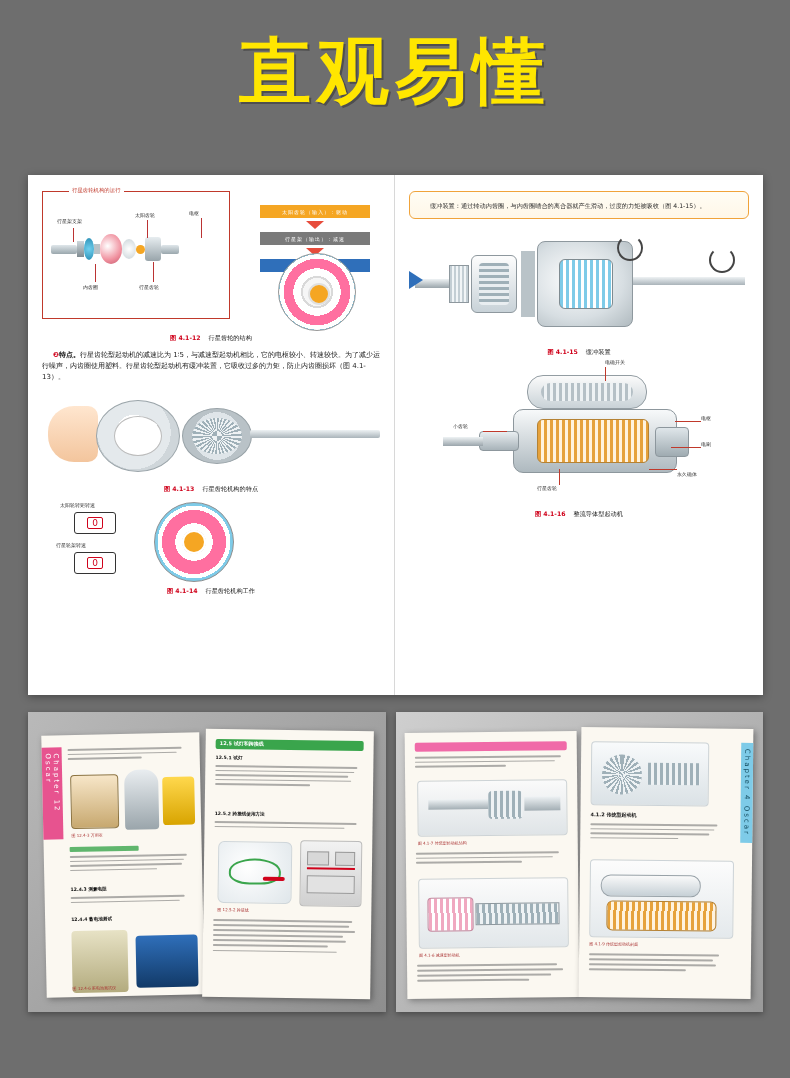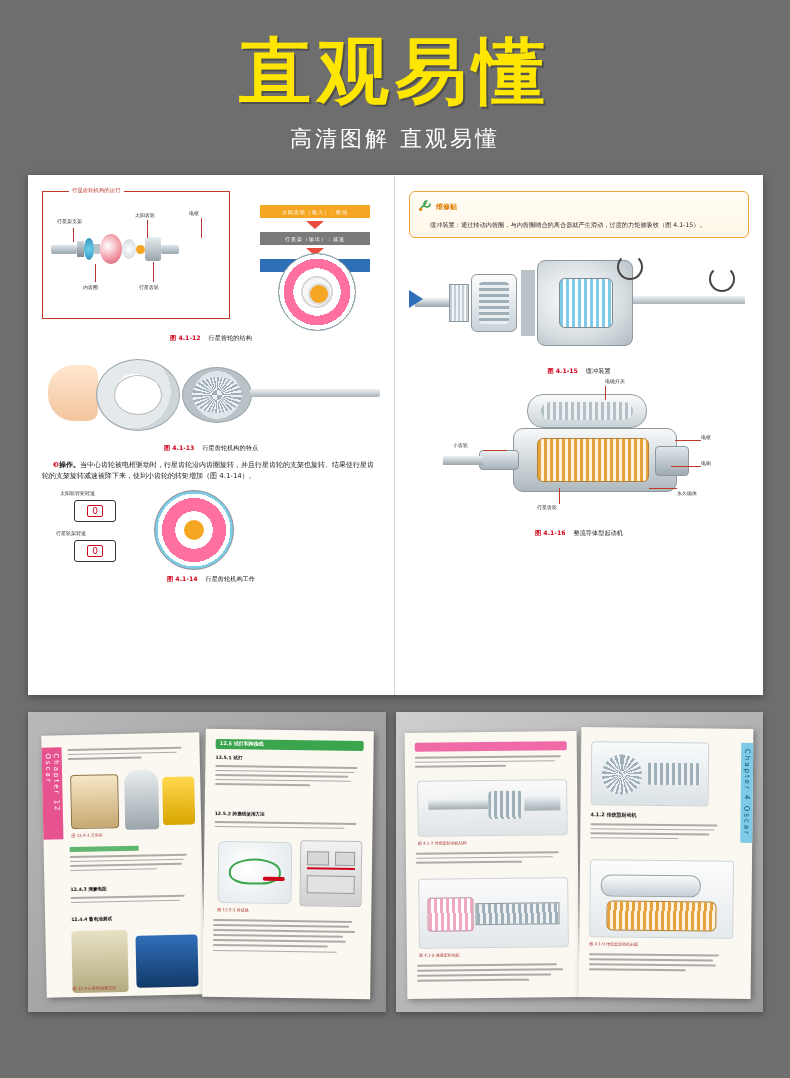--- a/index.html
+++ b/index.html
@@ -135,21 +135,20 @@
   }
   .mini-line { background: #6b6b6b; opacity: .55; height: 1.6px; border-radius: 1px; }
   .mini-head { background: #2f6fba; height: 5px; border-radius: 1px; opacity:.8; }
   .hl-green { background: #3aa54c; }
 </style>
 </head>
 <body>
 
 <div class="banner">
   <div class="banner-title">直观易懂</div>
-  <div class="banner-sub">高清图解 直观易懂</div>
 </div>
 
 <div class="spread">
 
   <div class="page page-left">
 
     <div style="position:relative;height:140px;">
       <div class="diag-box">
         <div class="diag-box-title">行星齿轮机构的运行</div>
 
@@ -186,39 +185,39 @@
       </div>
 
       <div class="gear-wheel"></div>
     </div>
 
     <div class="caption">
       <span class="cap-red">图 4.1-12</span>
       <span class="cap-blk" style="margin-left:6px;">行星齿轮的结构</span>
     </div>
 
+    <div class="ctext-mid" style="margin-top:7px;text-indent:11px;">
+      <span style="color:#d0021b;font-weight:bold;">❷</span><span style="font-weight:bold;">特点。</span><span>行星齿轮型起动机的减速比为 1∶5，与减速型起动机相比，它的电枢较小、转速较快。为了减少运行噪声，内齿圈使用塑料。行星齿轮型起动机有缓冲装置，它吸收过多的力矩，防止内齿圈损坏（图 4.1-13）。</span>
+    </div>
 
     <div style="position:relative;height:92px;margin-top:6px;">
       <div style="position:absolute;left:6px;top:16px;width:50px;height:56px;border-radius:26px 10px 10px 26px;background:linear-gradient(#ffe6cf,#f3c59d);"></div>
       <div style="position:absolute;left:54px;top:10px;width:84px;height:72px;border-radius:50%;background:radial-gradient(circle at 45% 45%,#ffffff 0 30%,#e4e9ec 30% 62%,#cfd6da 62% 100%);border:1px solid #9aa4a9;"></div>
       <div style="position:absolute;left:72px;top:26px;width:48px;height:40px;border-radius:50%;background:#fff;border:1px solid #bbb;"></div>
       <div style="position:absolute;left:140px;top:18px;width:70px;height:56px;border-radius:50%;background:radial-gradient(circle,#ffffff 0 22%,#dfe5e9 22% 55%,#b9c2c7 55% 100%);border:1px solid #98a2a7;"></div>
       <div style="position:absolute;left:150px;top:28px;width:50px;height:36px;border-radius:50%;background:repeating-conic-gradient(#9fb0b8 0 6deg,#eef2f4 6deg 12deg);"></div>
       <div style="position:absolute;left:208px;top:40px;width:130px;height:8px;background:linear-gradient(#eef2f4,#aab4ba);border-radius:2px;"></div>
       <div style="position:absolute;left:86px;top:30px;width:34px;height:30px;border-radius:50%;border:5px solid #ffffff;border-right-color:transparent;"></div>
     </div>
 
     <div class="caption">
       <span class="cap-red">图 4.1-13</span>
       <span class="cap-blk" style="margin-left:6px;">行星齿轮机构的特点</span>
     </div>
 
-    <div class="ctext-mid" style="margin-top:7px;text-indent:11px;">
-      <span style="color:#d0021b;font-weight:bold;">❸</span><span style="font-weight:bold;">操作。</span><span>当中心齿轮被电框驱动时，行星齿轮沿内齿圈旋转，并且行星齿轮的支架也旋转。结果使行星齿轮的支架旋转减速被降下来，使到小齿轮的转矩增加（图 4.1-14）。</span>
-    </div>
 
     <div style="position:relative;height:84px;margin-top:6px;">
       <div class="lbl" style="left:18px;top:2px;">太阳轮转矩转速</div>
       <div style="position:absolute;left:32px;top:12px;width:42px;height:22px;border:1.5px solid #333;border-radius:3px;background:#fff;display:flex;align-items:center;justify-content:center;">
         <span style="font-size:9px;border:1.4px solid #d0021b;color:#d0021b;padding:0 4px;border-radius:2px;">0</span>
       </div>
       <div class="lbl" style="left:14px;top:42px;">行星轮架转速</div>
       <div style="position:absolute;left:32px;top:52px;width:42px;height:22px;border:1.5px solid #333;border-radius:3px;background:#fff;display:flex;align-items:center;justify-content:center;">
         <span style="font-size:9px;border:1.4px solid #d0021b;color:#d0021b;padding:0 4px;border-radius:2px;">0</span>
       </div>
@@ -228,29 +227,20 @@
 
     <div class="caption">
       <span class="cap-red">图 4.1-14</span>
       <span class="cap-blk" style="margin-left:6px;">行星齿轮机构工作</span>
     </div>
   </div>
 
   <div class="page page-right">
 
     <div class="tip-box">
-      <div class="tip-head">
-        <span style="display:inline-block;">
-          <svg width="14" height="12" viewBox="0 0 14 12">
-              <path d="M2 9 L8 3 M9 1a3 3 0 1 0 3 3" stroke="#3aa54c" stroke-width="1.6" fill="none" stroke-linecap="round"></path>
-              <circle cx="2.6" cy="9.4" r="1.5" fill="#e07b00"></circle>
-            </svg>
-        </span>
-        <span class="tip-head-txt">维修贴</span>
-      </div>
       <div class="tip-body">缓冲装置：通过转动内齿圈，与内齿圈啮合的离合器就产生滑动，过度的力矩被吸收（图 4.1-15）。</div>
     </div>
 
     <div style="position:relative;height:118px;margin-top:8px;">
       <div style="position:absolute;left:6px;top:52px;width:40px;height:9px;background:linear-gradient(#eef2f4,#9aa5ab);"></div>
       <div style="position:absolute;left:40px;top:38px;width:20px;height:38px;background:repeating-linear-gradient(90deg,#c3ced4 0 2px,#f1f5f7 2px 4px);border:1px solid #8e989e;"></div>
       <div style="position:absolute;left:62px;top:28px;width:46px;height:58px;border-radius:6px;background:linear-gradient(#fdfdfd,#c8d2d8);border:1px solid #8e989e;"></div>
       <div style="position:absolute;left:70px;top:36px;width:30px;height:42px;border-radius:4px;background:repeating-linear-gradient(#9fb0b8 0 3px,#e9eef1 3px 6px);"></div>
       <div style="position:absolute;left:112px;top:24px;width:14px;height:66px;background:#b9c3c8;"></div>
       <div style="position:absolute;left:128px;top:14px;width:96px;height:86px;border-radius:8px;background:radial-gradient(ellipse at 40% 45%,#ffffff,#d7dee2 60%,#b0babf);border:1px solid #8e989e;"></div>

